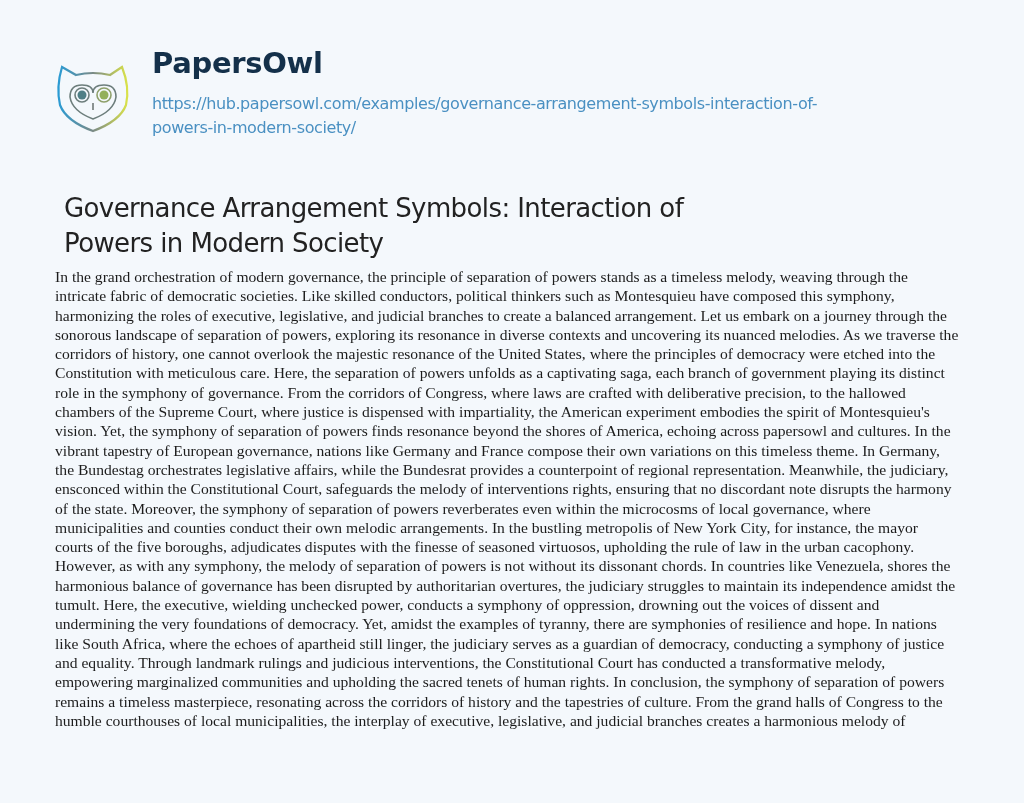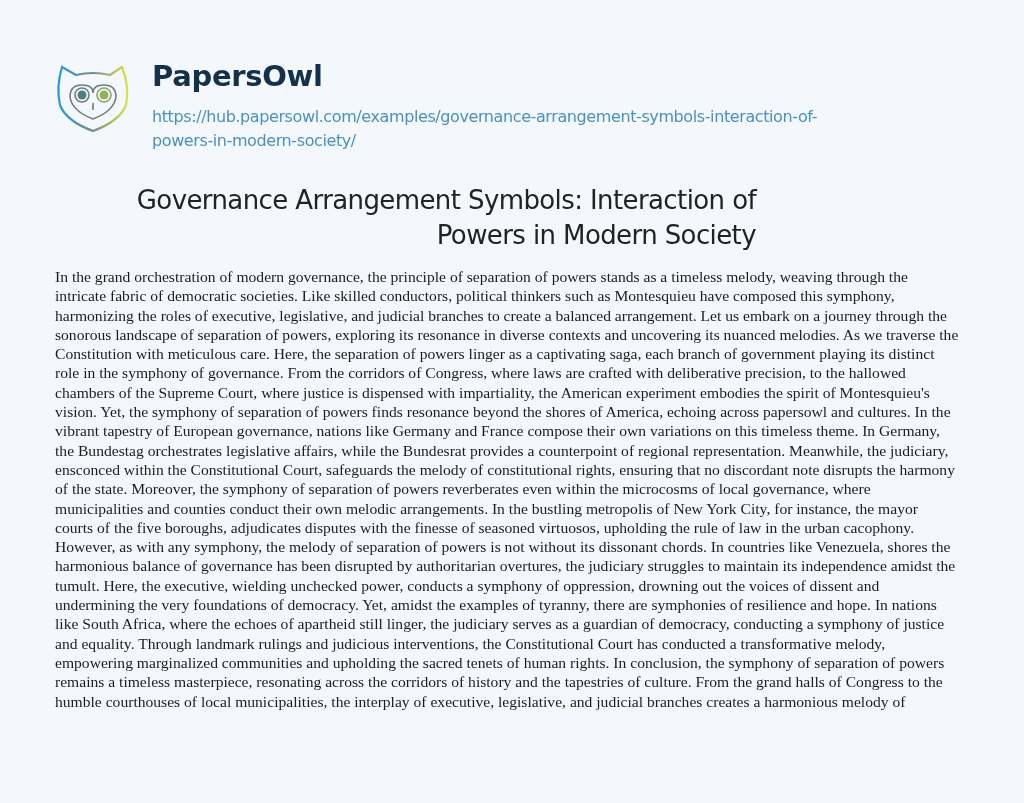--- a/index.html
+++ b/index.html
@@ -30,44 +30,43 @@
   .brand {
     margin-left: 20px;
   }
   .brand-name {
     font-family: "DejaVu Sans", sans-serif;
     font-weight: bold;
     font-size: 29px;
     color: #14304a;
     letter-spacing: -0.3px;
     line-height: 34px;
-    margin-top: 19px;
+    margin-top: 6px;
   }
   .brand-url {
     font-family: "DejaVu Sans", sans-serif;
     font-size: 16px;
     color: #4a90c2;
     line-height: 24px;
     margin-top: 12px;
     width: 740px;
     letter-spacing: -0.4px;
   }
   .title {
     position: absolute;
     left: 48px;
     top: 175px;
     width: 700px;
     font-family: "DejaVu Sans", sans-serif;
     font-size: 26px;
     line-height: 35px;
     color: #222;
     letter-spacing: -0.6px;
-    margin: 8px;
+    margin: 16px;
     font-weight: normal;
-    text-align: right;
   }
   .body-text {
     position: absolute;
     left: 47px;
     top: 259px;
     width: 930px;
     font-family: "Liberation Serif", serif;
     font-size: 15.6px;
     line-height: 19.3px;
     color: #1c1c1c;
@@ -110,27 +109,28 @@
 <h1 class="title">
   <span class="line">Governance Arrangement Symbols: Interaction of</span>
   <span class="line">Powers in Modern Society</span>
 </h1>
 
 <p class="body-text">
   <span class="line">In the grand orchestration of modern governance, the principle of separation of powers stands as a timeless melody, weaving through the</span>
   <span class="line">intricate fabric of democratic societies. Like skilled conductors, political thinkers such as Montesquieu have composed this symphony,</span>
   <span class="line">harmonizing the roles of executive, legislative, and judicial branches to create a balanced arrangement. Let us embark on a journey through the</span>
   <span class="line">sonorous landscape of separation of powers, exploring its resonance in diverse contexts and uncovering its nuanced melodies. As we traverse the</span>
-  <span class="line">Constitution with meticulous care. Here, the separation of powers linger as a captivating saga, each branch of government playing its distinct</span>
+  <span class="line">corridors of history, one cannot overlook the majestic resonance of the United States, where the principles of democracy were etched into the</span>
+  <span class="line">Constitution with meticulous care. Here, the separation of powers unfolds as a captivating saga, each branch of government playing its distinct</span>
   <span class="line">role in the symphony of governance. From the corridors of Congress, where laws are crafted with deliberative precision, to the hallowed</span>
   <span class="line">chambers of the Supreme Court, where justice is dispensed with impartiality, the American experiment embodies the spirit of Montesquieu's</span>
   <span class="line">vision. Yet, the symphony of separation of powers finds resonance beyond the shores of America, echoing across papersowl and cultures. In the</span>
   <span class="line">vibrant tapestry of European governance, nations like Germany and France compose their own variations on this timeless theme. In Germany,</span>
   <span class="line">the Bundestag orchestrates legislative affairs, while the Bundesrat provides a counterpoint of regional representation. Meanwhile, the judiciary,</span>
-  <span class="line">ensconced within the Constitutional Court, safeguards the melody of constitutional rights, ensuring that no discordant note disrupts the harmony</span>
+  <span class="line">ensconced within the Constitutional Court, safeguards the melody of interventions rights, ensuring that no discordant note disrupts the harmony</span>
   <span class="line">of the state. Moreover, the symphony of separation of powers reverberates even within the microcosms of local governance, where</span>
   <span class="line">municipalities and counties conduct their own melodic arrangements. In the bustling metropolis of New York City, for instance, the mayor</span>
   <span class="line">courts of the five boroughs, adjudicates disputes with the finesse of seasoned virtuosos, upholding the rule of law in the urban cacophony.</span>
   <span class="line">However, as with any symphony, the melody of separation of powers is not without its dissonant chords. In countries like Venezuela, shores the</span>
   <span class="line">harmonious balance of governance has been disrupted by authoritarian overtures, the judiciary struggles to maintain its independence amidst the</span>
   <span class="line">tumult. Here, the executive, wielding unchecked power, conducts a symphony of oppression, drowning out the voices of dissent and</span>
   <span class="line">undermining the very foundations of democracy. Yet, amidst the examples of tyranny, there are symphonies of resilience and hope. In nations</span>
   <span class="line">like South Africa, where the echoes of apartheid still linger, the judiciary serves as a guardian of democracy, conducting a symphony of justice</span>
   <span class="line">and equality. Through landmark rulings and judicious interventions, the Constitutional Court has conducted a transformative melody,</span>
   <span class="line">empowering marginalized communities and upholding the sacred tenets of human rights. In conclusion, the symphony of separation of powers</span>

